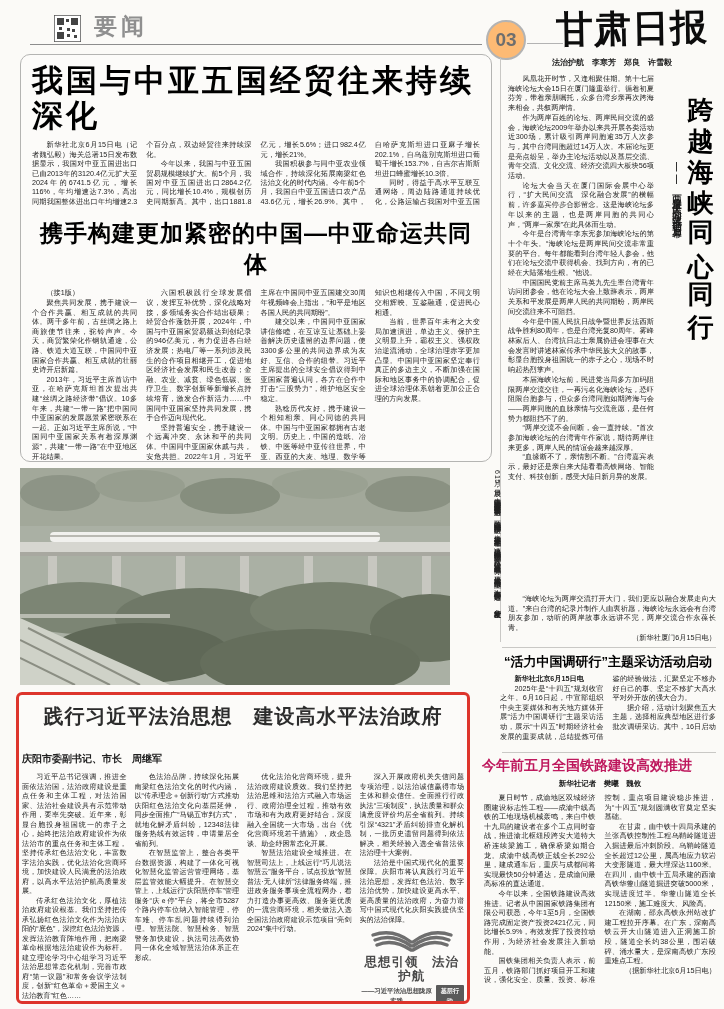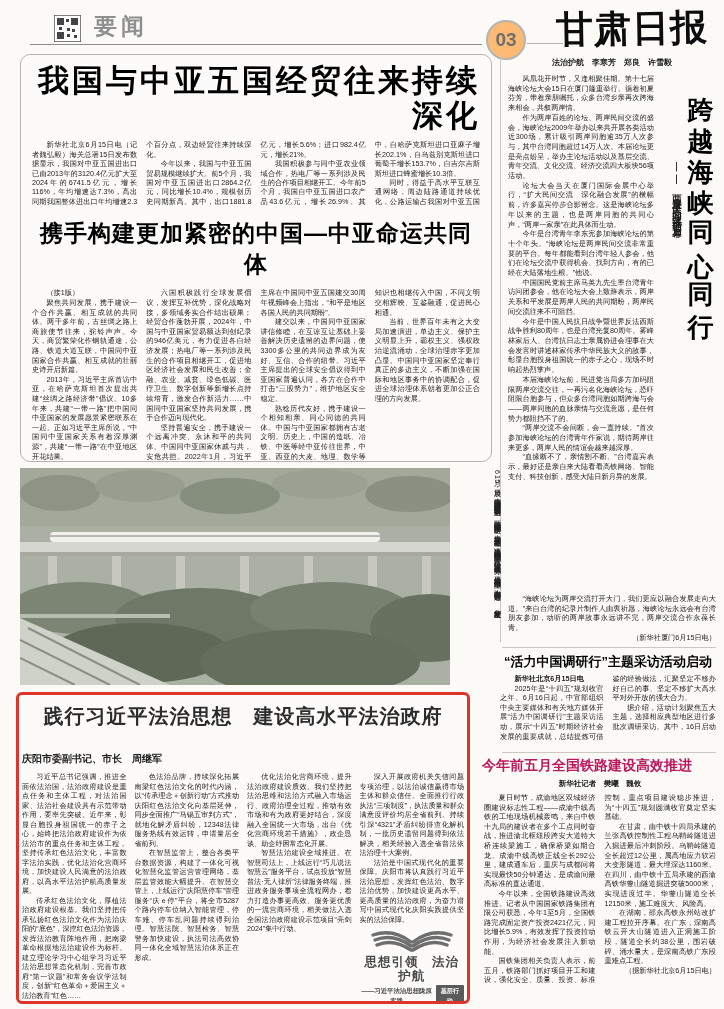--- a/index.html
+++ b/index.html
@@ -16,21 +16,21 @@
   .header-rule{left:30px;top:44px;width:452px;height:0;border-top:1.5px solid #8d8d8d;}
   .page-circle{left:486px;top:20px;width:40px;height:40px;border:2px solid #b3b3b3;border-radius:50%;
                display:flex;align-items:center;justify-content:center;font-size:19px;font-weight:bold;color:#6e6e6e;background:#fdba74;}
   .page-tail{left:527px;top:43px;width:36px;height:0;border-top:1.5px solid #b3b3b3;}
   .masthead{right:16px;top:4px;font-family:"Liberation Serif","DejaVu Serif",serif;font-weight:bold;
             font-size:37px;color:#0c0c0c;transform:rotate(-1deg);letter-spacing:1px;}
 
   
   .main-box{left:20px;top:54px;width:472px;height:408px;border:1px solid #b4b4b2;border-radius:10px;
             padding:9px 11px;background:#fcfbf9;overflow:hidden;}
-  .hl-trade{font-size:31px;font-weight:bold;text-align:right;letter-spacing:3px;line-height:1.12;color:#000;}
+  .hl-trade{font-size:31px;font-weight:bold;text-align:left;letter-spacing:3px;line-height:1.12;color:#000;}
   .body-trade{margin-top:7px;height:68px;column-count:4;column-gap:9px;
               font-size:7.2px;line-height:9.4px;text-align:justify;overflow:hidden;color:#222;}
   .hl-comm{margin-top:10px;font-size:23px;font-weight:bold;text-align:center;letter-spacing:1px;color:#000;}
   .body-comm{margin-top:8px;height:218px;column-count:4;column-gap:9px;
              font-size:7.2px;line-height:9.6px;text-align:justify;overflow:hidden;color:#222;}
 
   .v-divider{left:500px;top:58px;width:1px;height:584px;background:#c9c8c5;}
 
   
   .photo{left:20px;top:468px;width:430px;height:217px;background:#9aa096;}
@@ -105,21 +105,21 @@
   <div class="abs header-rule"></div>
   <div class="abs page-circle">03</div>
   <div class="abs page-tail"></div>
   <div class="abs masthead">甘肃日报</div>
 
   <div class="abs main-box">
     <div class="hl-trade">我国与中亚五国经贸往来持续深化</div>
     <div class="body-trade">
         <p>新华社北京6月15日电（记者魏弘毅）海关总署15日发布数据显示，我国对中亚五国进出口已由2013年的3120.4亿元扩大至2024年的6741.5亿元，增长116%，年均增速达7.3%，高出同期我国整体进出口年均增速2.3个百分点，双边经贸往来持续深化。</p>
         <p>今年以来，我国与中亚五国贸易规模继续扩大。前5个月，我国对中亚五国进出口2864.2亿元，同比增长10.4%，规模创历史同期新高。其中，出口1881.8亿元，增长5.6%；进口982.4亿元，增长21%。</p>
-        <p>我国积极参与同中亚农业领域合作，热电厂等一系列涉及民生的合作项目相继开工。今年前5个月，我国自中亚五国进口农产品43.6亿元，增长26.9%。其中，自哈萨克斯坦进口亚麻子增长202.1%，自乌兹别克斯坦进口葡萄干增长153.7%，自吉尔吉斯斯坦进口蜂蜜增长10.3倍。</p>
+        <p>我国积极参与同中亚农业领域合作，持续深化拓展南梁红色法治文化的时代内涵。今年前5个月，我国自中亚五国进口农产品43.6亿元，增长26.9%。其中，自哈萨克斯坦进口亚麻子增长202.1%，自乌兹别克斯坦进口葡萄干增长153.7%，自吉尔吉斯斯坦进口蜂蜜增长10.3倍。</p>
         <p>同时，得益于高水平互联互通网络，周边陆路通道持续优化，公路运输占我国对中亚五国进出口比重从2020年的19.9%提升至2024年的51.8%。前5个月以公路运输方式进出口1435.5亿元，增长10.9%，占比保持在五成以上。</p>
       </div>
     <div class="hl-comm">携手构建更加紧密的中国—中亚命运共同体</div>
     <div class="body-comm">
         <p>（接1版）</p>
         <p>聚焦共同发展，携手建设一个合作共赢、相互成就的共同体。两千多年前，古丝绸之路上商旅使节往来，驼铃声声。今天，商贸繁荣化作钢轨通途，公路、铁道大道互联，中国同中亚国家合作共赢、相互成就的壮丽史诗开启新篇。</p>
         <p>2013年，习近平主席首访中亚，在哈萨克斯坦首次提出共建“丝绸之路经济带”倡议。10多年来，共建“一带一路”把中国同中亚国家的发展愿景紧密联系在一起。正如习近平主席所说，“中国同中亚国家关系有着深厚渊源”，共建“一带一路”在中亚地区开花结果。</p>
         <p>六国积极践行全球发展倡议，发挥互补优势，深化战略对接，多领域务实合作结出硕果；经贸合作蓬勃开展，2024年，中国与中亚国家贸易额达到创纪录的946亿美元，有力促进各自经济发展；热电厂等一系列涉及民生的合作项目相继开工，促进地区经济社会发展和民生改善；金融、农业、减贫、绿色低碳、医疗卫生、数字创新等新增长点持续培育，激发合作新活力……中国同中亚国家坚持共同发展，携手合作迈向现代化。</p>
         <p>坚持普遍安全，携手建设一个远离冲突、永沐和平的共同体。中国同中亚国家休戚与共，安危共担。2022年1月，习近平主席在中国同中亚五国建交30周年视频峰会上指出，“和平是地区各国人民的共同期盼”。</p>
         <p>建交以来，中国同中亚国家讲信修睦，在互谅互让基础上妥善解决历史遗留的边界问题，使3300多公里的共同边界成为友好、互信、合作的纽带。习近平主席提出的全球安全倡议得到中亚国家普遍认同，各方在合作中打击“三股势力”，维护地区安全稳定。</p>

